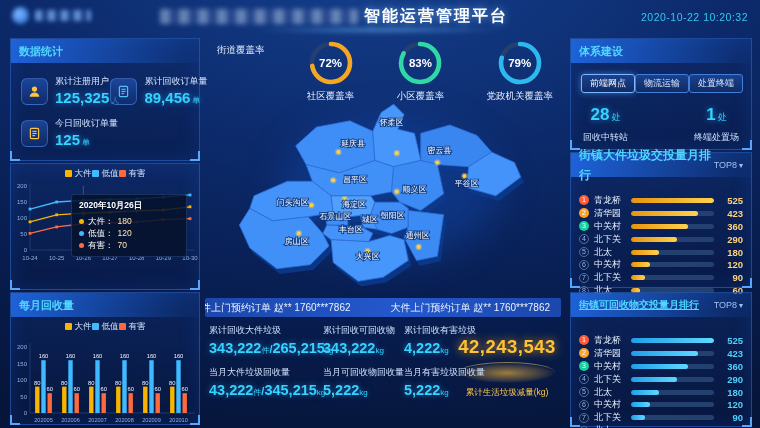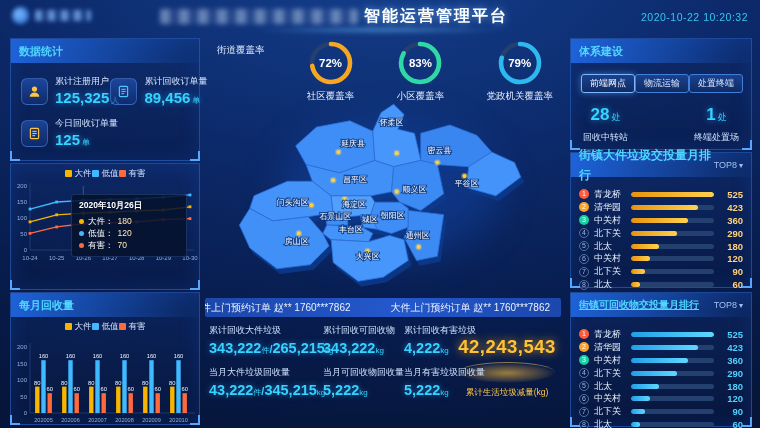--- a/index.html
+++ b/index.html
@@ -78,21 +78,21 @@
   
   #pills{display:flex;justify-content:space-between;padding:11px 10px 0;}
   .pill{padding:2px 8px;border-radius:3px;font-size:9px;color:#dbe9ff;cursor:pointer;
     background:linear-gradient(180deg,#1a418f,#102b64);border:1px solid #3f7fd9;white-space:nowrap;}
   .pill.active{border-color:#79b7ff;color:#ffffff;box-shadow:0 0 6px rgba(90,160,255,.6);}
   #sys-stats{display:flex;justify-content:space-between;padding:12px 12px 0;text-align:center;}
   .sys .v{font-size:17px;font-weight:bold;color:#35d3ff;text-shadow:0 0 6px rgba(53,180,255,.6);}
   .sys .v u{text-decoration:none;font-size:9px;font-weight:normal;margin-left:2px;}
   .sys .l{margin-top:6px;font-size:9px;color:#cfe2ff;}
   
-  .rk-body{padding:11px 8px 0;}
+  .rk-body{padding:17px 8px 0;}
   .rk-row{display:flex;align-items:center;gap:5px;height:12.9px;}
   .rk-badge{flex:none;width:10px;height:10px;border-radius:50%;font-size:7px;line-height:10px;text-align:center;color:#fff;}
   .rk-badge.b1{background:#ff5b3b;} .rk-badge.b2{background:#ffa224;} .rk-badge.b3{background:#17d0a0;}
   .rk-badge.b0{background:transparent;border:1px solid #52709f;color:#9db6e2;width:8px;height:8px;line-height:8px;}
   .rk-name{flex:none;width:32px;font-size:9px;color:#e8f1ff;white-space:nowrap;overflow:hidden;}
   .rk-track{flex:1;height:5px;border-radius:3px;background:#24406f;overflow:hidden;}
   .rk-track i{display:block;height:5px;border-radius:3px;}
   .rk-val{flex:none;width:24px;text-align:right;font-size:9.5px;font-weight:bold;}
   .dim-glow{position:absolute;border-radius:50%;filter:blur(18px);pointer-events:none;}
 </style>

